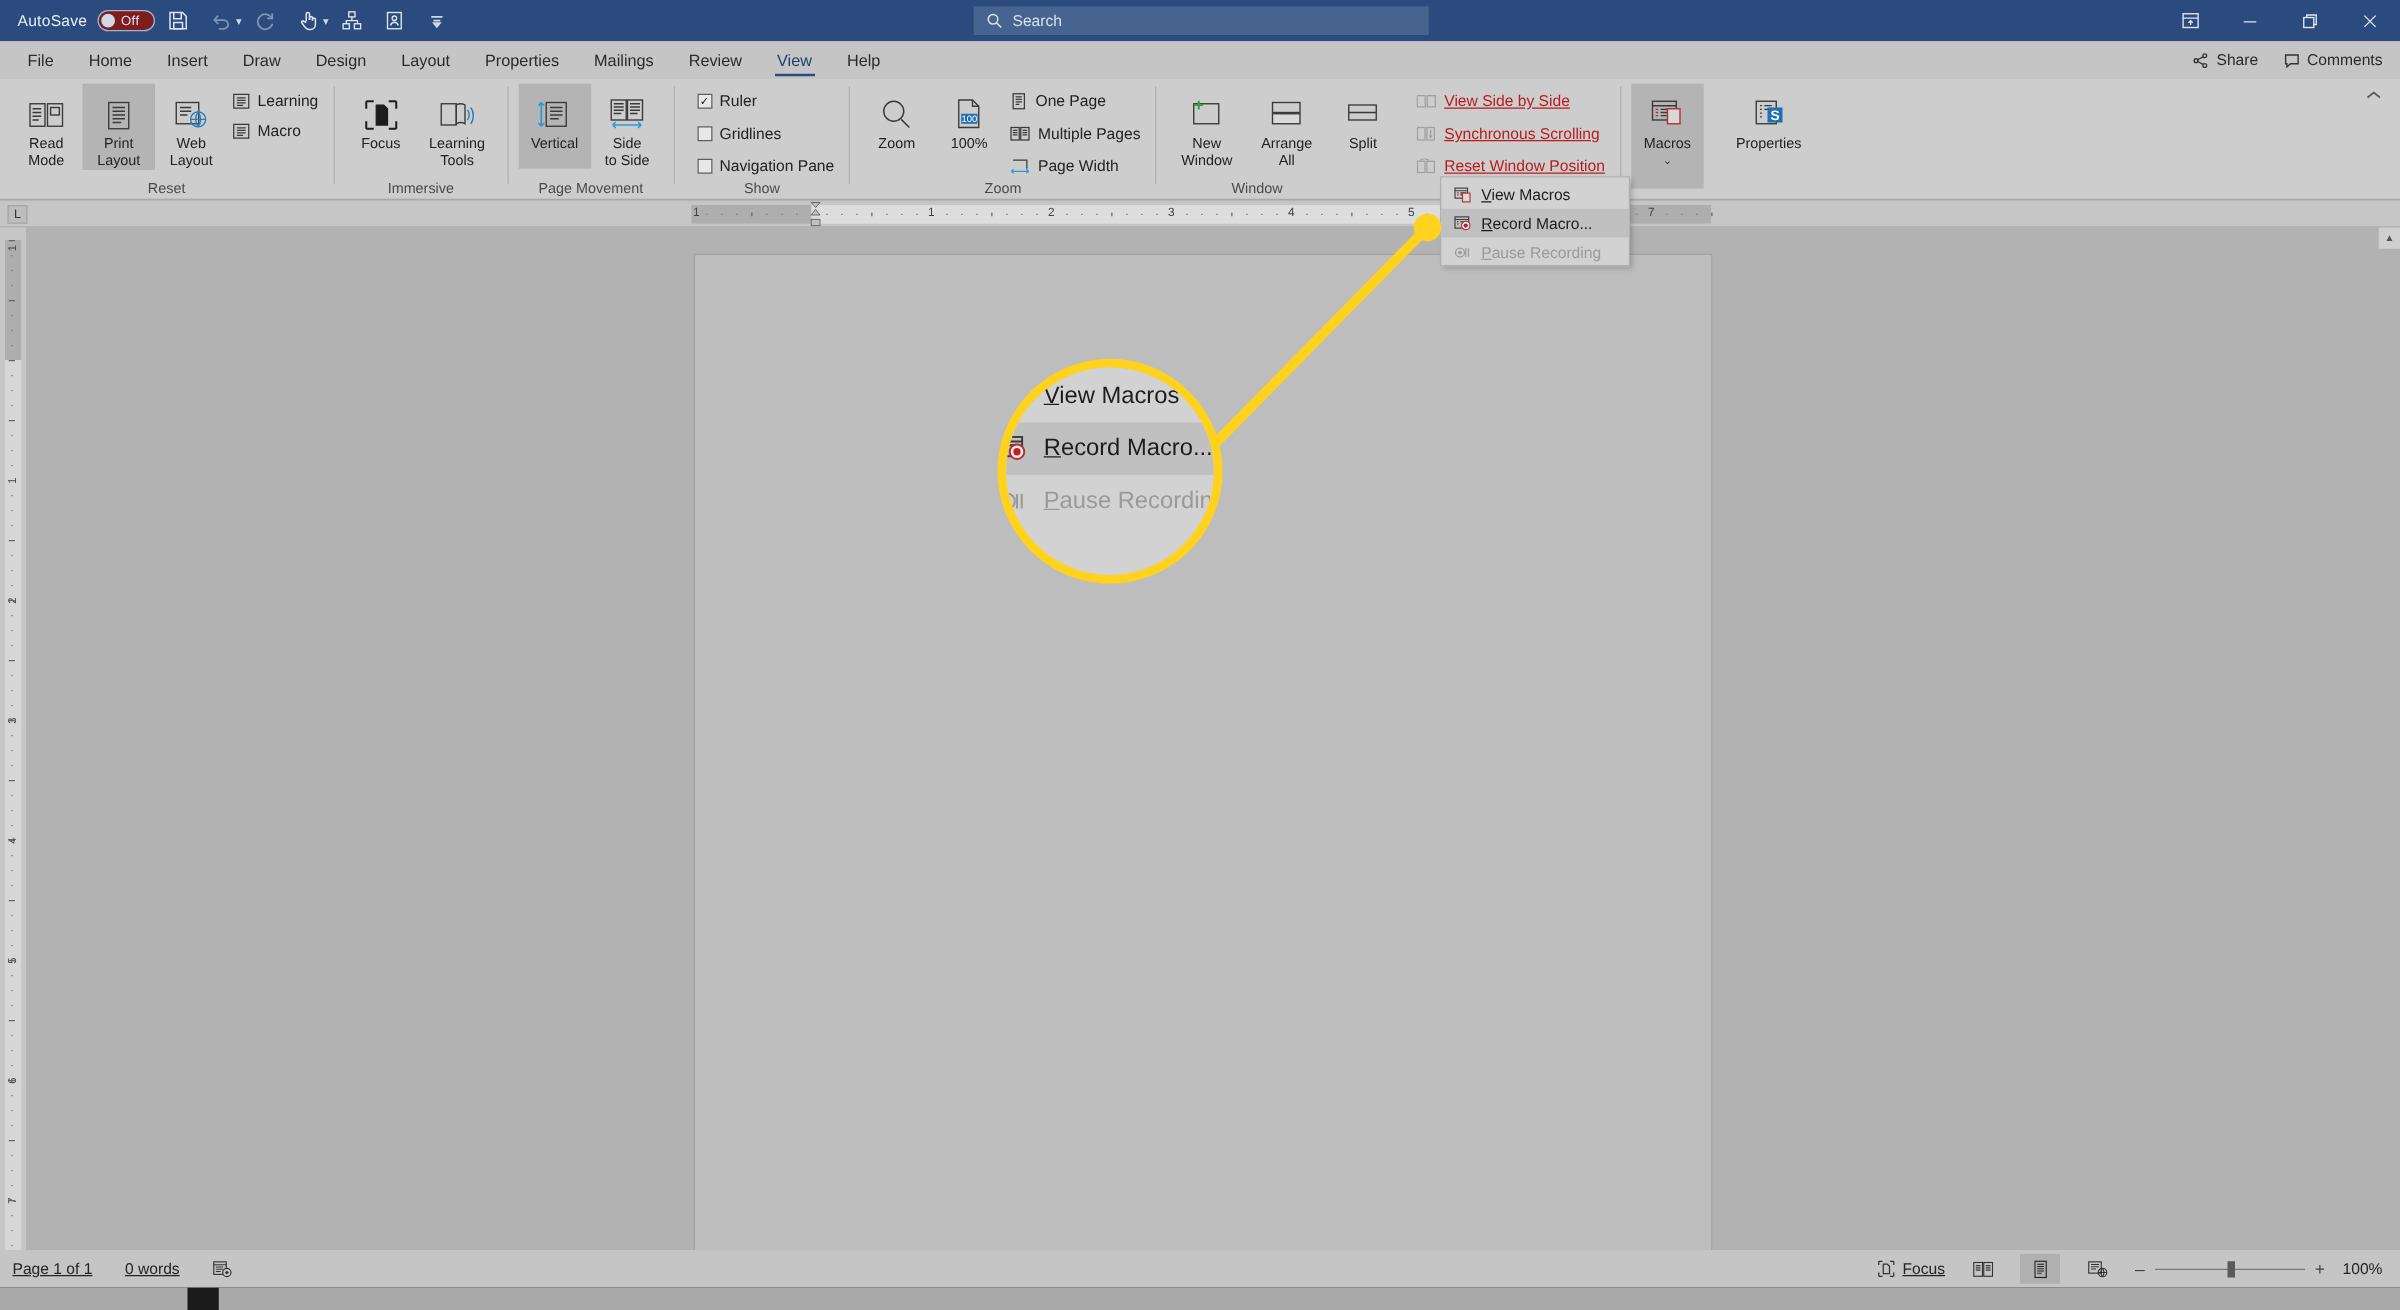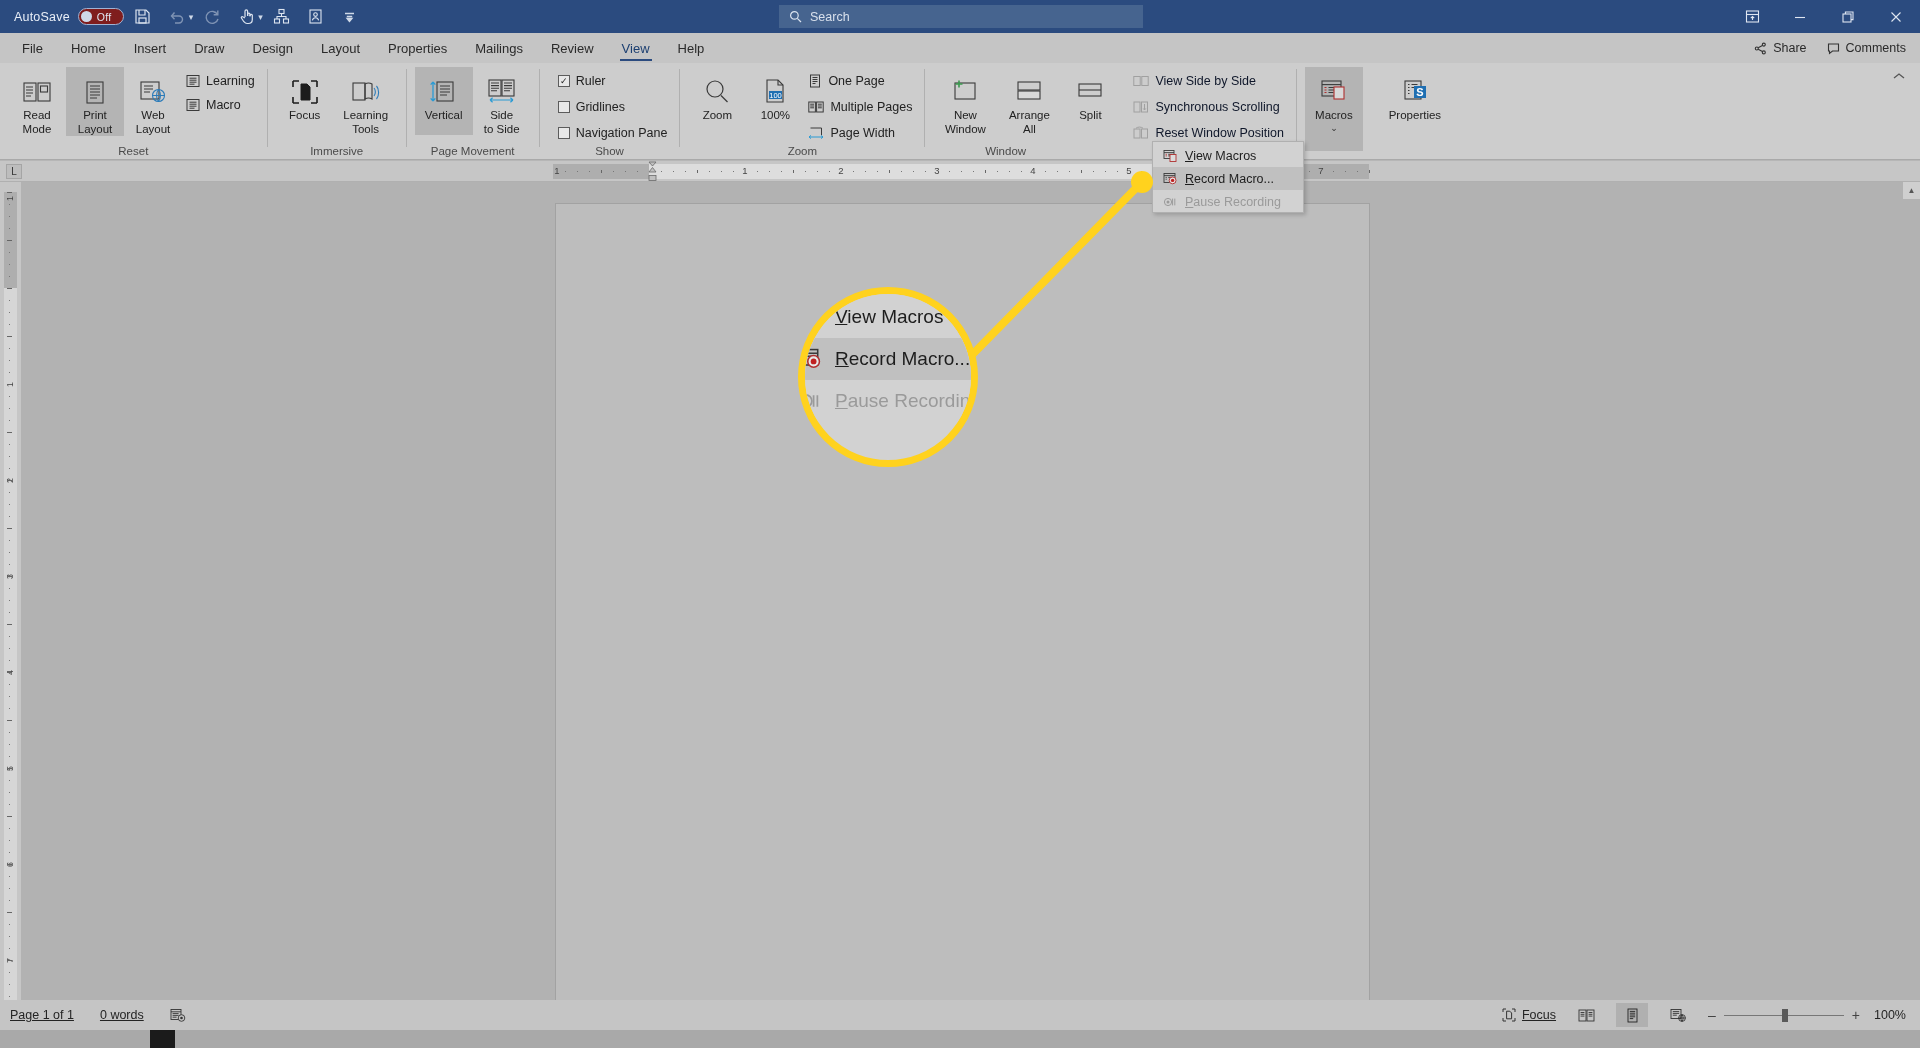--- a/index.html
+++ b/index.html
@@ -92,21 +92,21 @@
   .bigbtn.wide { width: 64px; }
   .bigbtn .ico { height: 34px; display: flex; align-items: flex-end; justify-content: center; margin-bottom: 3px; }
   .bigbtn.sel { background: #b4b4b4; }
   .bigbtn .chev { font-size: 9px; line-height: 8px; margin-top: 1px; color:#333; }
 
   .smallcol { display: flex; flex-direction: column; padding-top: 4px; gap: 4px; }
   .smallitem {
     display: flex; align-items: center; gap: 6px; font-size: 12.5px; color: #222;
     height: 20px; padding: 0 4px;
   }
-  .smallitem.disabled { color: #0f172a; }
+  .smallitem.disabled { color: #b91c1c; text-decoration: underline; }
   .cbx {
     width: 12px; height: 12px; border: 1px solid #5c5c5c; background: #e8e8e8;
     display: inline-flex; align-items: center; justify-content: center; font-size: 9px; color: #222;
   }
 
   svg { display:block; }
 
   
   .hruler {
     position: absolute; left: 0; top: 161px; width: 1920px; height: 21px;

